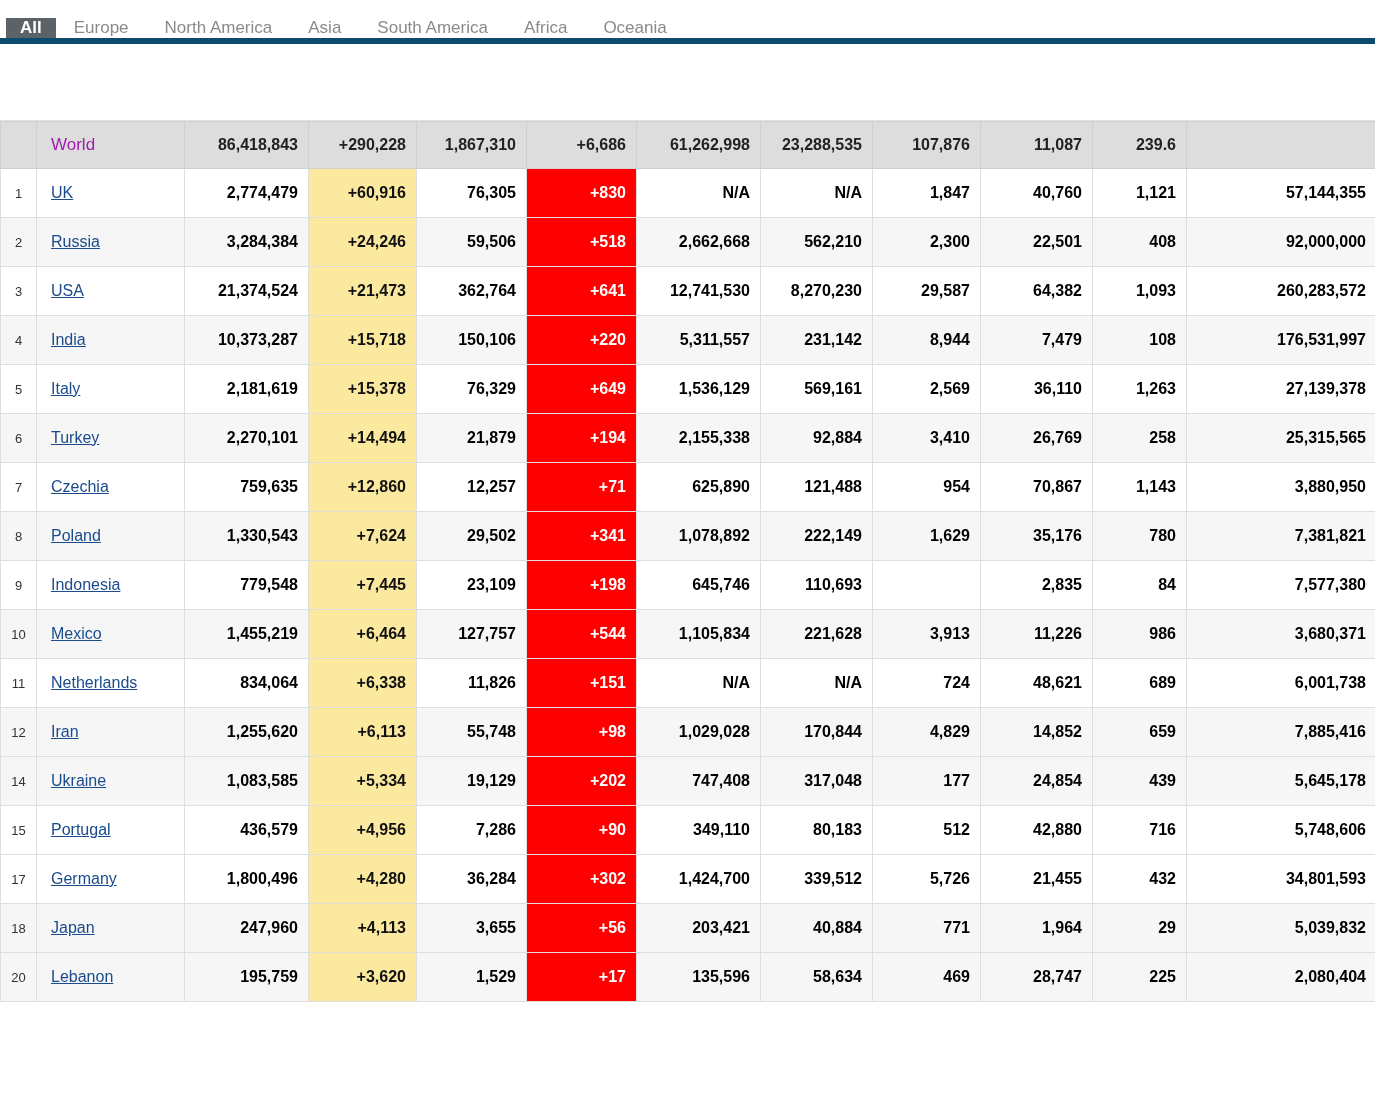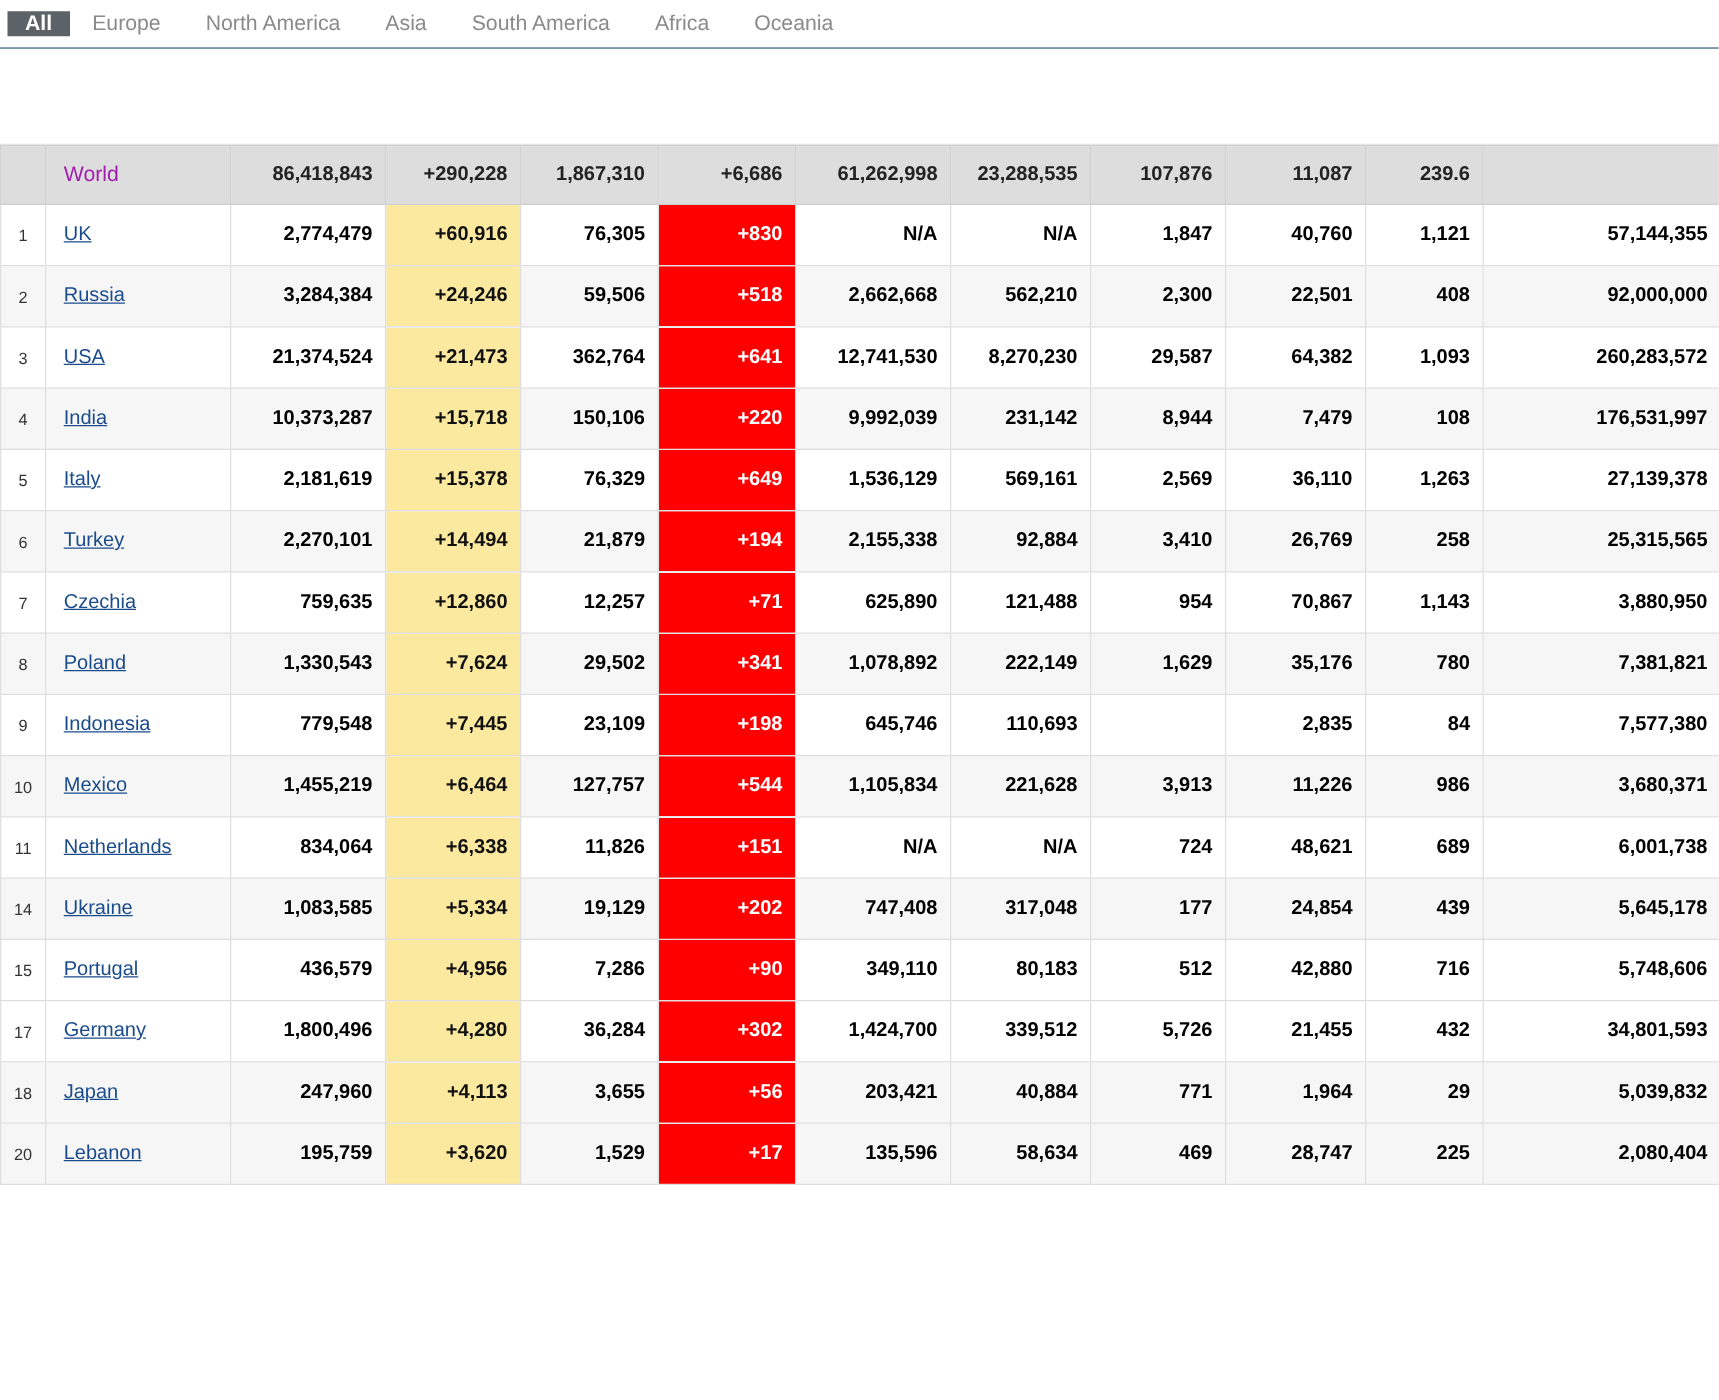--- a/index.html
+++ b/index.html
@@ -12,23 +12,23 @@
     height: 1120px;
     font-family: "Liberation Sans", sans-serif;
     font-size: 15px;
     color: #000000;
     overflow: hidden;
   }
 
   
   .tabs {
     display: flex;
-    align-items: center;
+    align-items: flex-end;
     height: 38px;
-    border-bottom: 1px solid #0c4a6e;
+    border-bottom: 6px solid #0c4a6e;
     background: #ffffff;
   }
   .tab {
     display: flex;
     align-items: center;
     padding: 0 18px;
     font-size: 17px;
     color: #8a8a8a;
     cursor: pointer;
     white-space: nowrap;
@@ -216,21 +216,21 @@
         <td class="num">1,093</td>
         <td class="num">260,283,572</td>
       </tr>
       <tr class="row alt">
         <td class="rank">4</td>
         <td class="name"><a>India</a></td>
         <td class="num">10,373,287</td>
         <td class="newcases">+15,718</td>
         <td class="num">150,106</td>
         <td class="newdeaths">+220</td>
-        <td class="num">9,992,039</td>
+        <td class="num">5,311,557</td>
         <td class="num">231,142</td>
         <td class="num">8,944</td>
         <td class="num">7,479</td>
         <td class="num">108</td>
         <td class="num">176,531,997</td>
       </tr>
       <tr class="row">
         <td class="rank">5</td>
         <td class="name"><a>Italy</a></td>
         <td class="num">2,181,619</td>
@@ -322,20 +322,34 @@
         <td class="num">11,826</td>
         <td class="newdeaths">+151</td>
         <td class="num">N/A</td>
         <td class="num">N/A</td>
         <td class="num">724</td>
         <td class="num">48,621</td>
         <td class="num">689</td>
         <td class="num">6,001,738</td>
       </tr>
       <tr class="row alt">
+        <td class="rank">12</td>
+        <td class="name"><a>Iran</a></td>
+        <td class="num">1,255,620</td>
+        <td class="newcases">+6,113</td>
+        <td class="num">55,748</td>
+        <td class="newdeaths">+98</td>
+        <td class="num">1,029,028</td>
+        <td class="num">170,844</td>
+        <td class="num">4,829</td>
+        <td class="num">14,852</td>
+        <td class="num">659</td>
+        <td class="num">7,885,416</td>
+      </tr>
+      <tr class="row alt">
         <td class="rank">14</td>
         <td class="name"><a>Ukraine</a></td>
         <td class="num">1,083,585</td>
         <td class="newcases">+5,334</td>
         <td class="num">19,129</td>
         <td class="newdeaths">+202</td>
         <td class="num">747,408</td>
         <td class="num">317,048</td>
         <td class="num">177</td>
         <td class="num">24,854</td>

